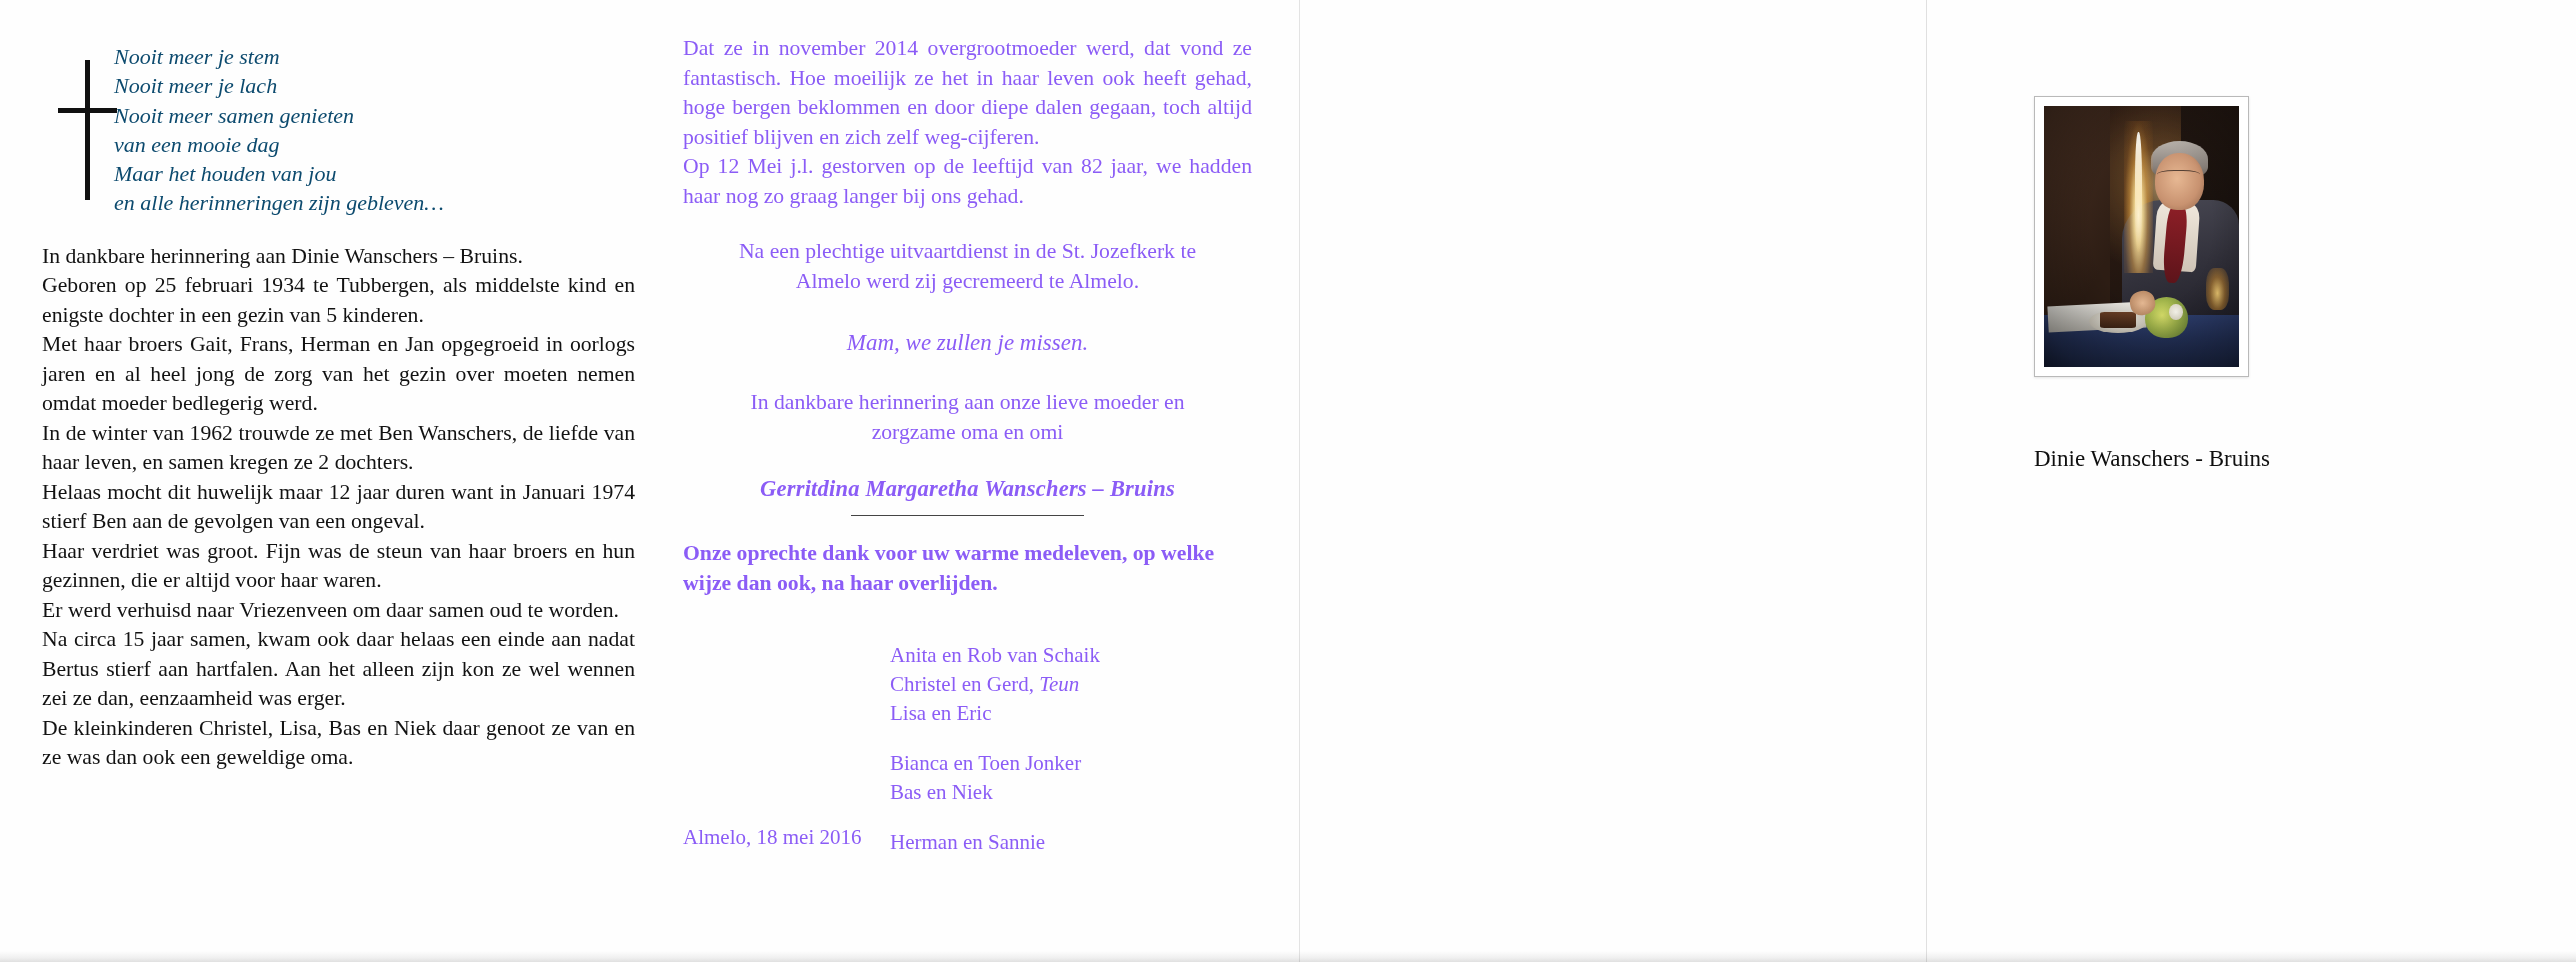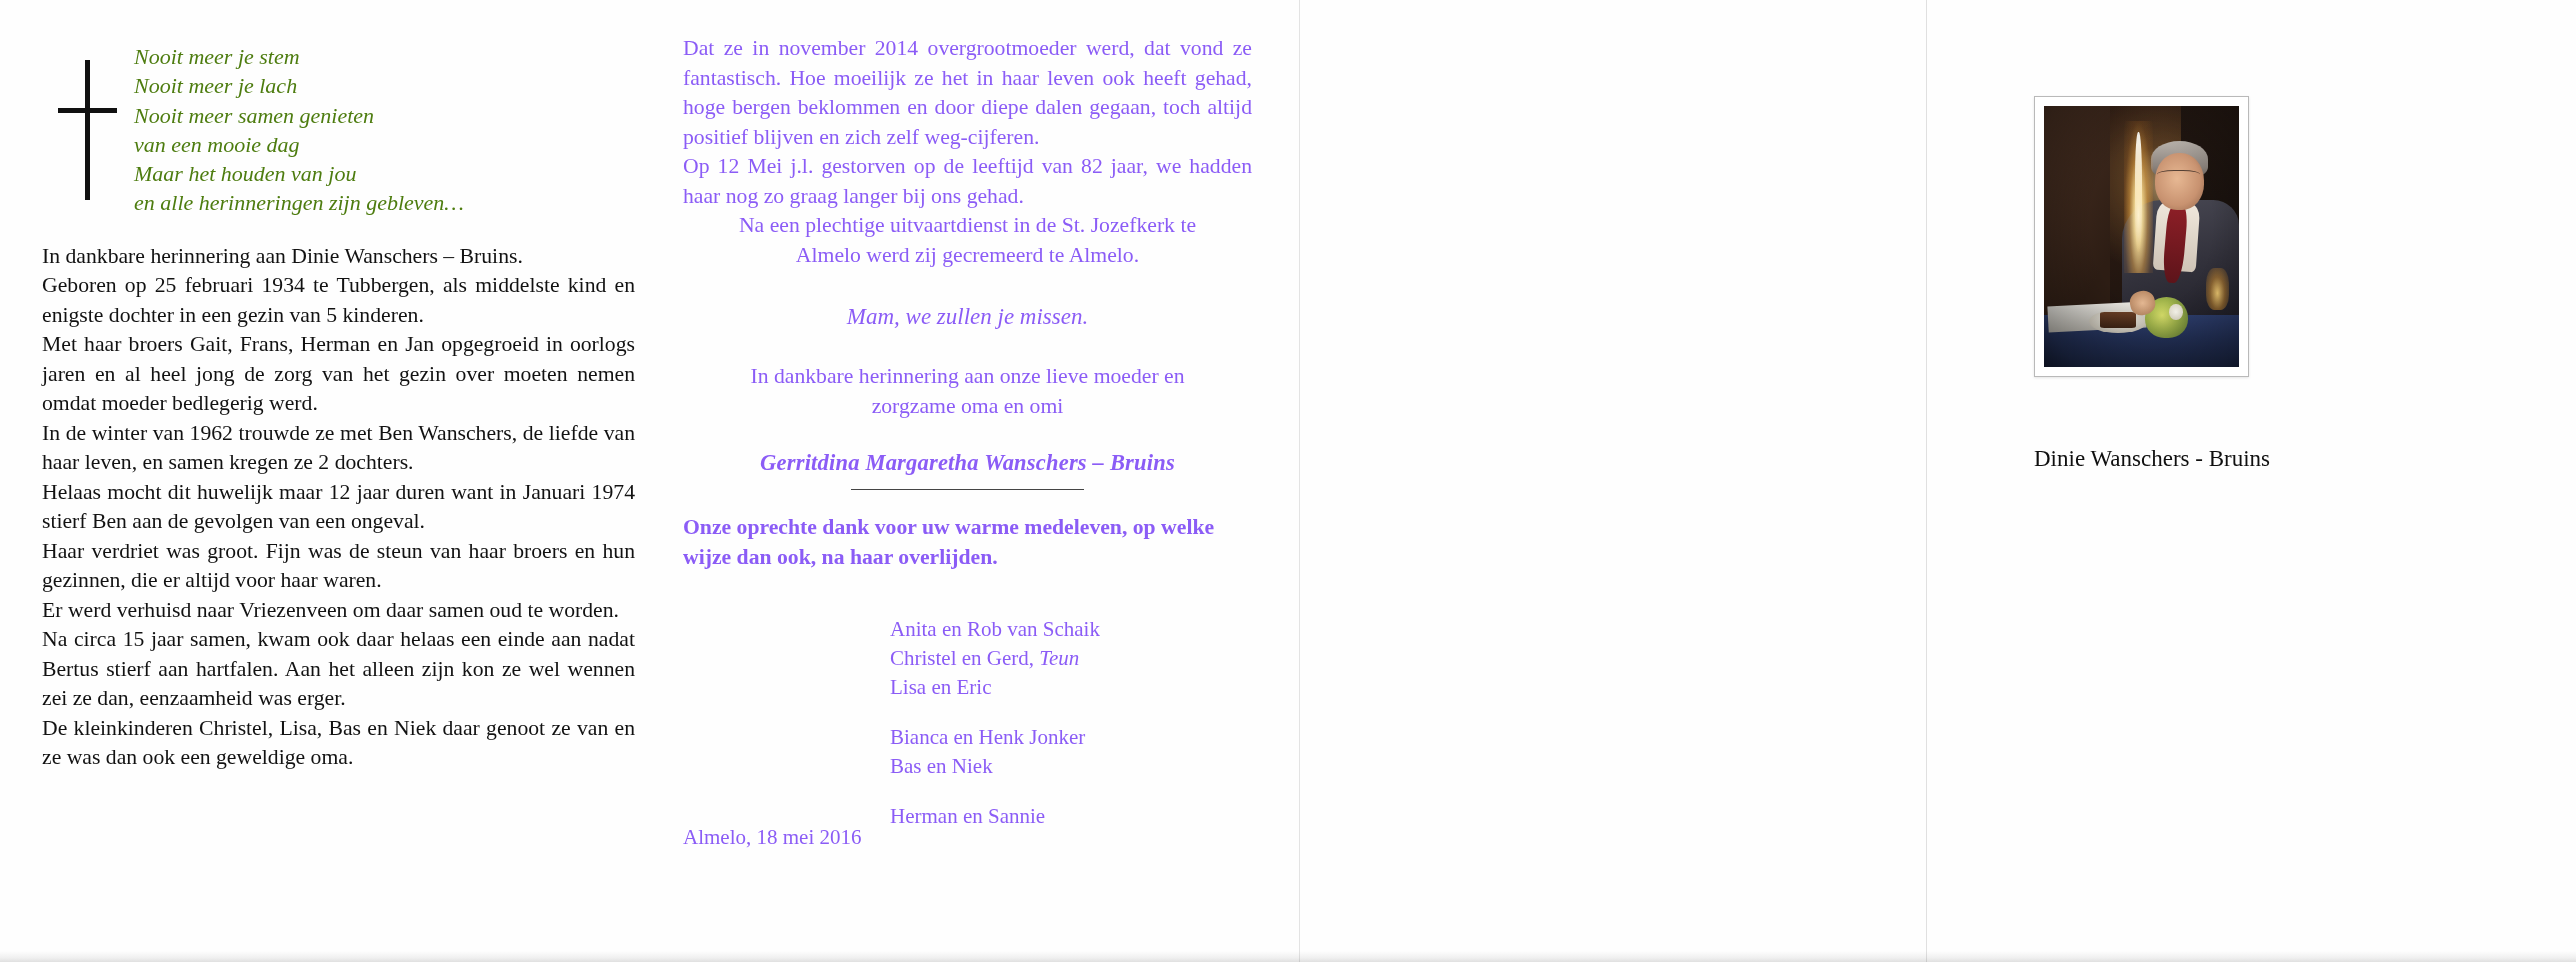--- a/index.html
+++ b/index.html
@@ -82,25 +82,25 @@
   }
   .cross-h {
     position: absolute;
     left: 16px;
     top: 66px;
     width: 59px;
     height: 4.8px;
     background: #111;
   }
   .poem {
-    margin-left: 92px;
+    margin-left: 72px;
     font-style: italic;
     font-size: 22px;
     line-height: 1.33;
-    color: #4d7c0f;
+    color: #0c4a6e;
   }
   .poem div { white-space: pre; }
 
   .left-body {
     margin-top: 24px;
     font-size: 21.7px;
     line-height: 1.36;
     color: #121212;
   }
   .left-body p {
@@ -116,20 +116,21 @@
     left: 683px;
     top: 34px;
     width: 569px;
     font-size: 21.7px;
     line-height: 1.36;
     color: #8b5cf6;
   }
   .col-mid p { margin: 0; text-align: justify; }
   .mid-center {
     text-align: center;
+    margin-top: 26px;
   }
   .mid-center p { text-align: center; margin: 0; }
   .mam {
     text-align: center;
     font-style: italic;
     font-size: 23px;
     margin-top: 30.5px;
   }
   .dedication {
     text-align: center;
@@ -442,21 +443,21 @@
       <p>wijze dan ook, na haar overlijden.</p>
     </div>
 
     <div class="family">
       <div class="grp">
         <div><span>Anita en Rob van Schaik</span></div>
         <div><span>Christel en Gerd, </span><span class="it">Teun</span></div>
         <div><span>Lisa en Eric</span></div>
       </div>
       <div class="grp">
-        <div><span>Bianca en Henk Jonker</span></div>
+        <div><span>Bianca en Toen Jonker</span></div>
         <div><span>Bas en Niek</span></div>
       </div>
       <div class="grp">
         <div><span>Herman en Sannie</span></div>
       </div>
     </div>
 
     <div class="place-date">Almelo, 18 mei 2016</div>
   </div>
 

